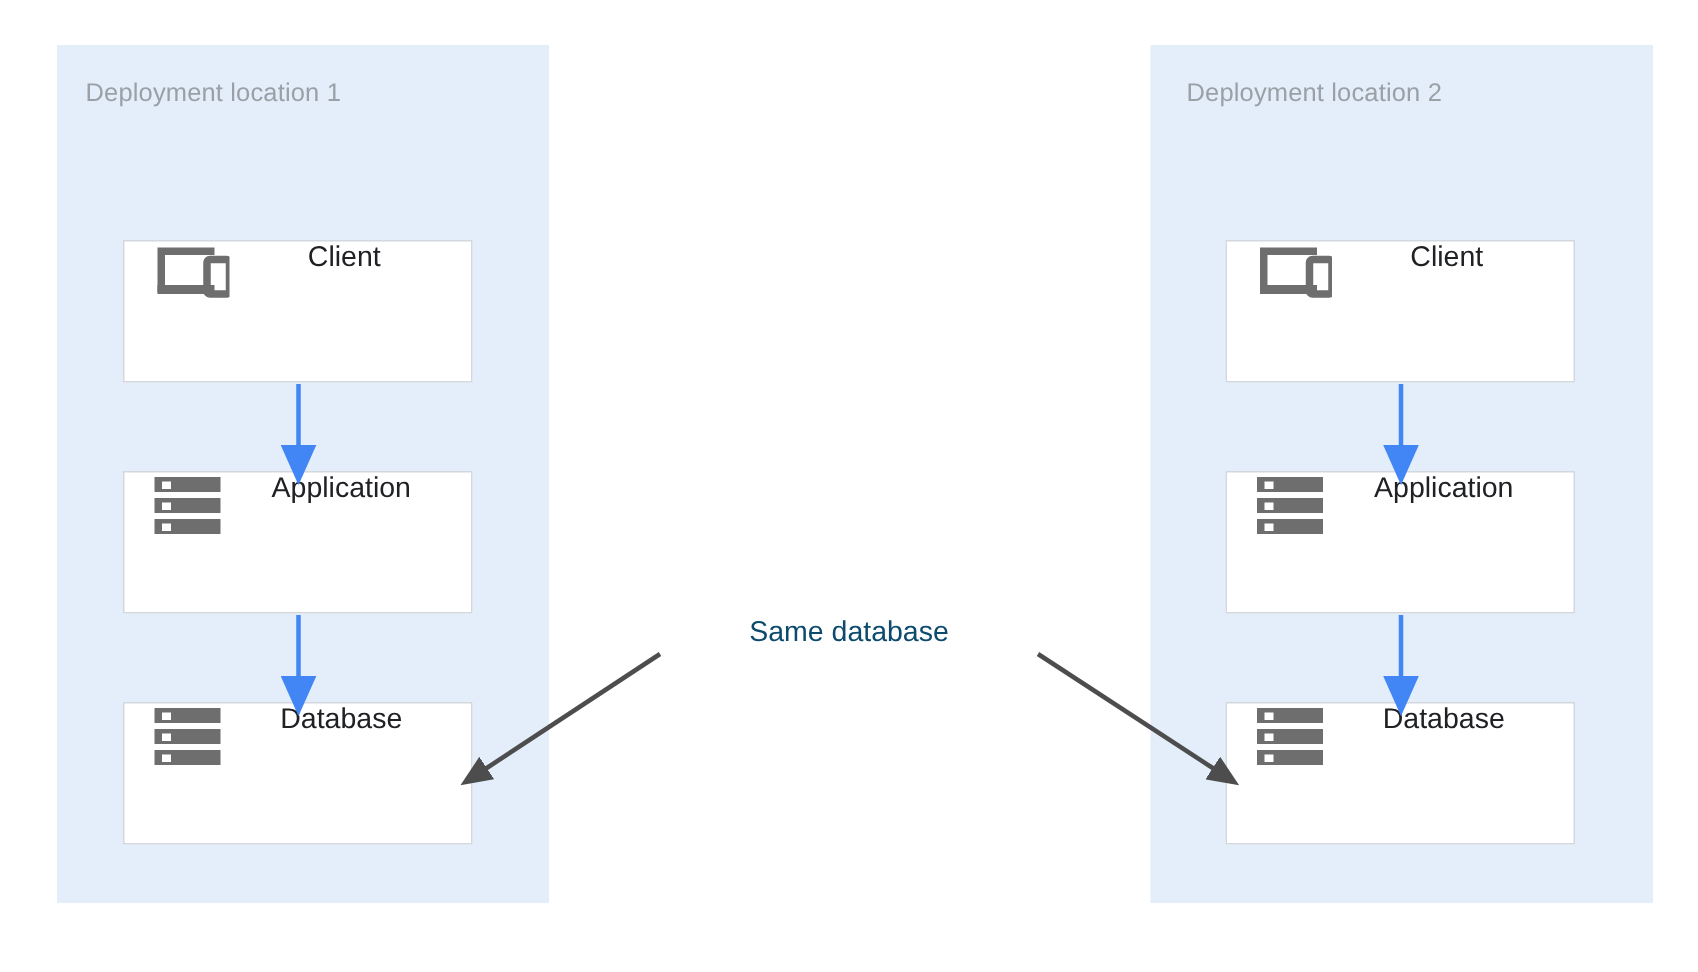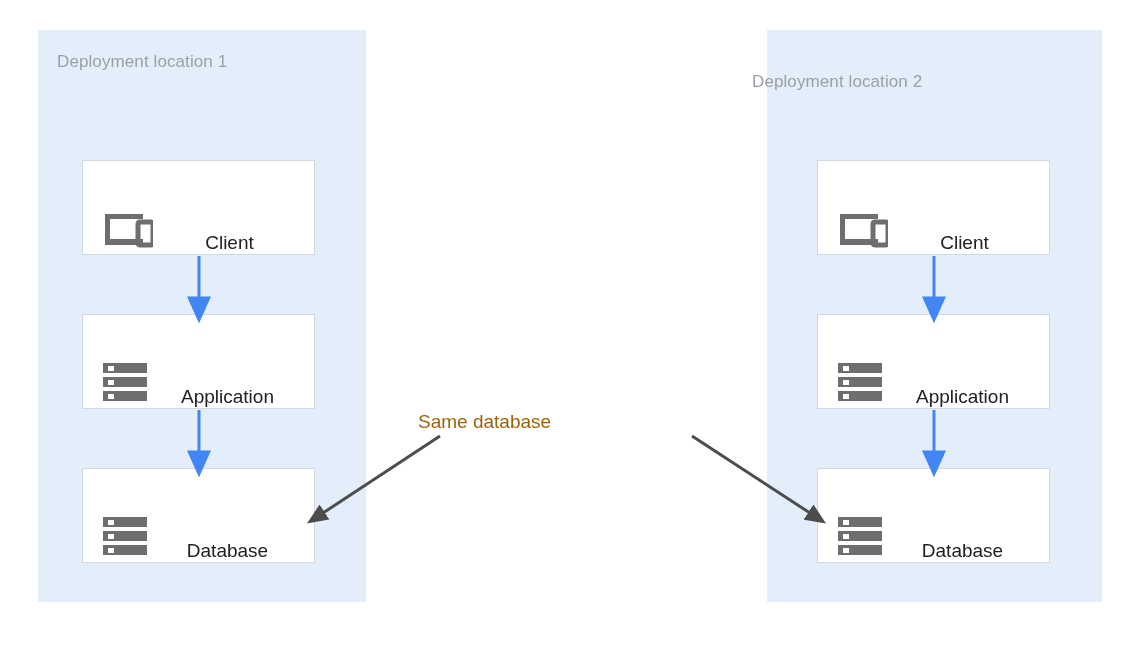--- a/index.html
+++ b/index.html
@@ -31,40 +31,41 @@
     color: #9aa0a6;
     letter-spacing: 0.1px;
     white-space: nowrap;
   }
   .node {
     position: absolute;
     background: #ffffff;
     border: 1px solid #d3d7de;
     box-sizing: border-box;
     display: flex;
-    align-items: flex-end;
+    align-items: flex-start;
   }
   .node-icon {
     flex: 0 0 auto;
     margin-left: 18px;
     display: block;
   }
   .node-label {
     flex: 1 1 auto;
     text-align: center;
     font-size: 19px;
     color: #202124;
     padding-right: 14px;
     padding-left: 6px;
     white-space: nowrap;
   }
   .annotation {
     position: absolute;
+    text-align: center;
     font-size: 19px;
-    color: #a16207;
+    color: #0c4a6e;
     line-height: 25px;
     white-space: nowrap;
   }
   svg.overlay {
     position: absolute;
     left: 0;
     top: 0;
     width: 1132px;
     height: 648px;
     overflow: visible;
@@ -112,21 +113,21 @@
         <rect x="2" y="17" width="44" height="10" fill="#6e6e6e"></rect>
         <rect x="7" y="20" width="6" height="5" fill="#ffffff"></rect>
         <rect x="2" y="31" width="44" height="10" fill="#6e6e6e"></rect>
         <rect x="7" y="34" width="6" height="5" fill="#ffffff"></rect>
       </svg>
     </span>
     <span class="node-label">Database</span>
   </div>
 
   <div class="panel" style="left:767px; top:30px; width:335px; height:572px;"></div>
-  <div class="panel-title" style="left:752px; top:52px;margin-top:20px;">Deployment location 2</div>
+  <div class="panel-title" style="left:791px; top:52px;">Deployment location 2</div>
 
   <div class="node" style="left:817px; top:160px; width:233px; height:95px;">
     <span class="node-icon">
       <svg width="52" height="40" viewBox="0 0 52 40" aria-hidden="true">
         <path fill="#6e6e6e" d="M4 4h38v5H9v20h25v5H4z"></path>
         <rect x="4" y="29" width="38" height="6" fill="#6e6e6e"></rect>
         <rect x="37" y="12" width="15" height="23" rx="2" fill="none" stroke="#6e6e6e" stroke-width="5"></rect>
       </svg>
     </span>
     <span class="node-label">Client</span>

